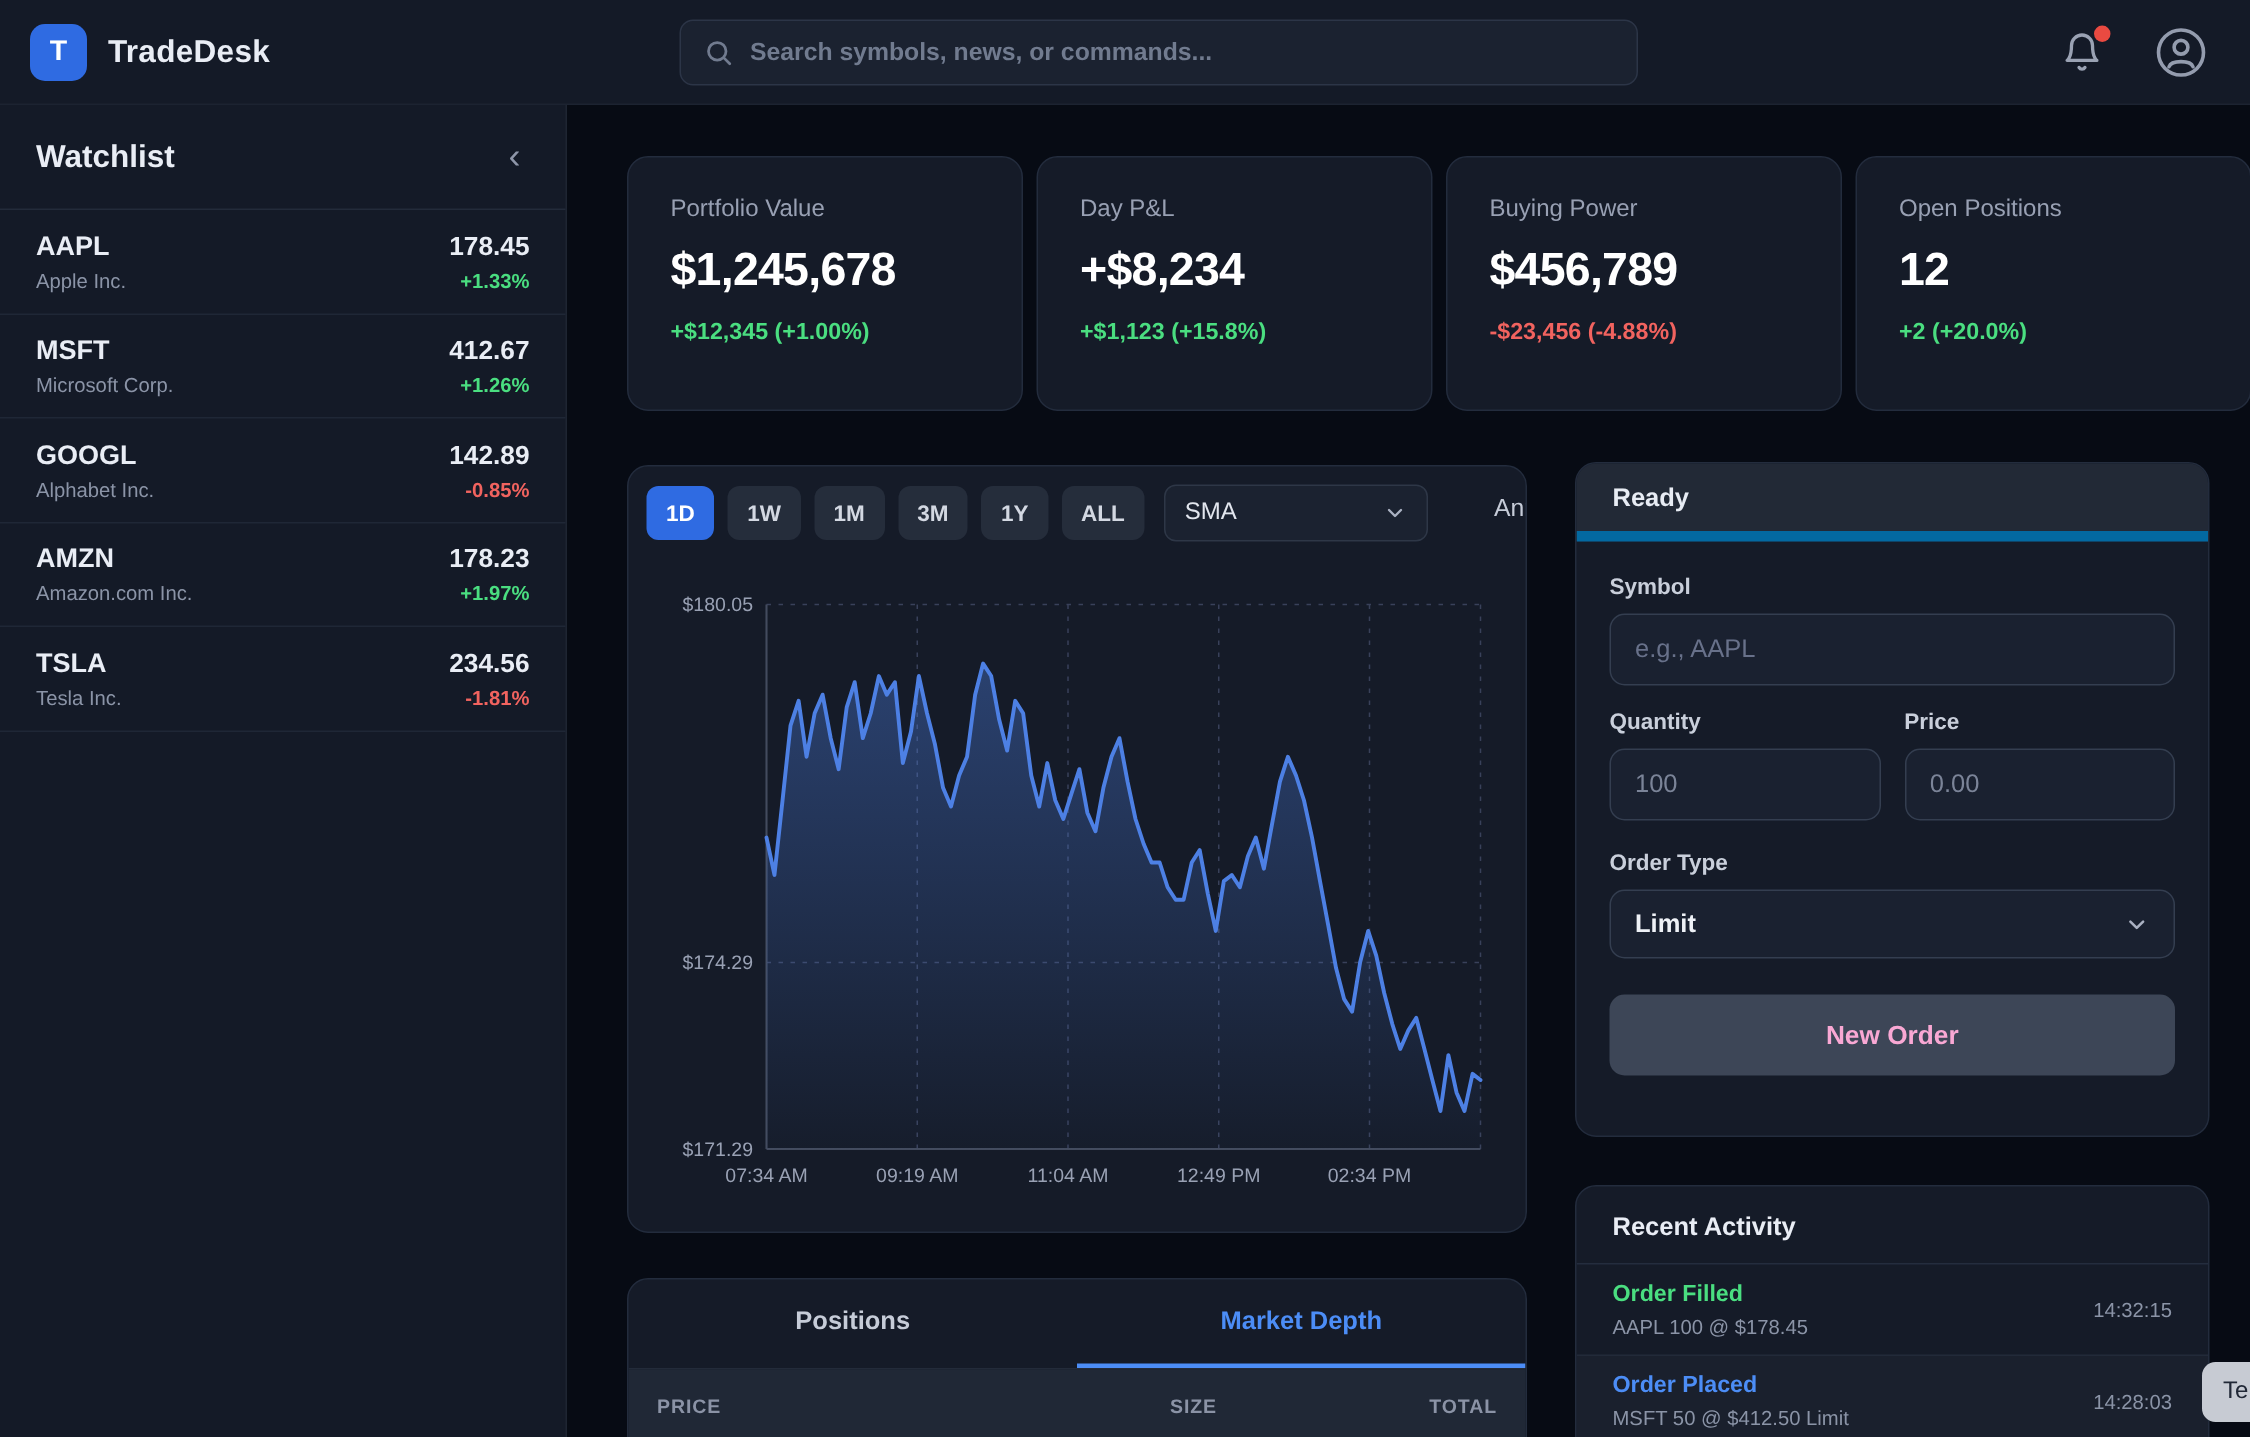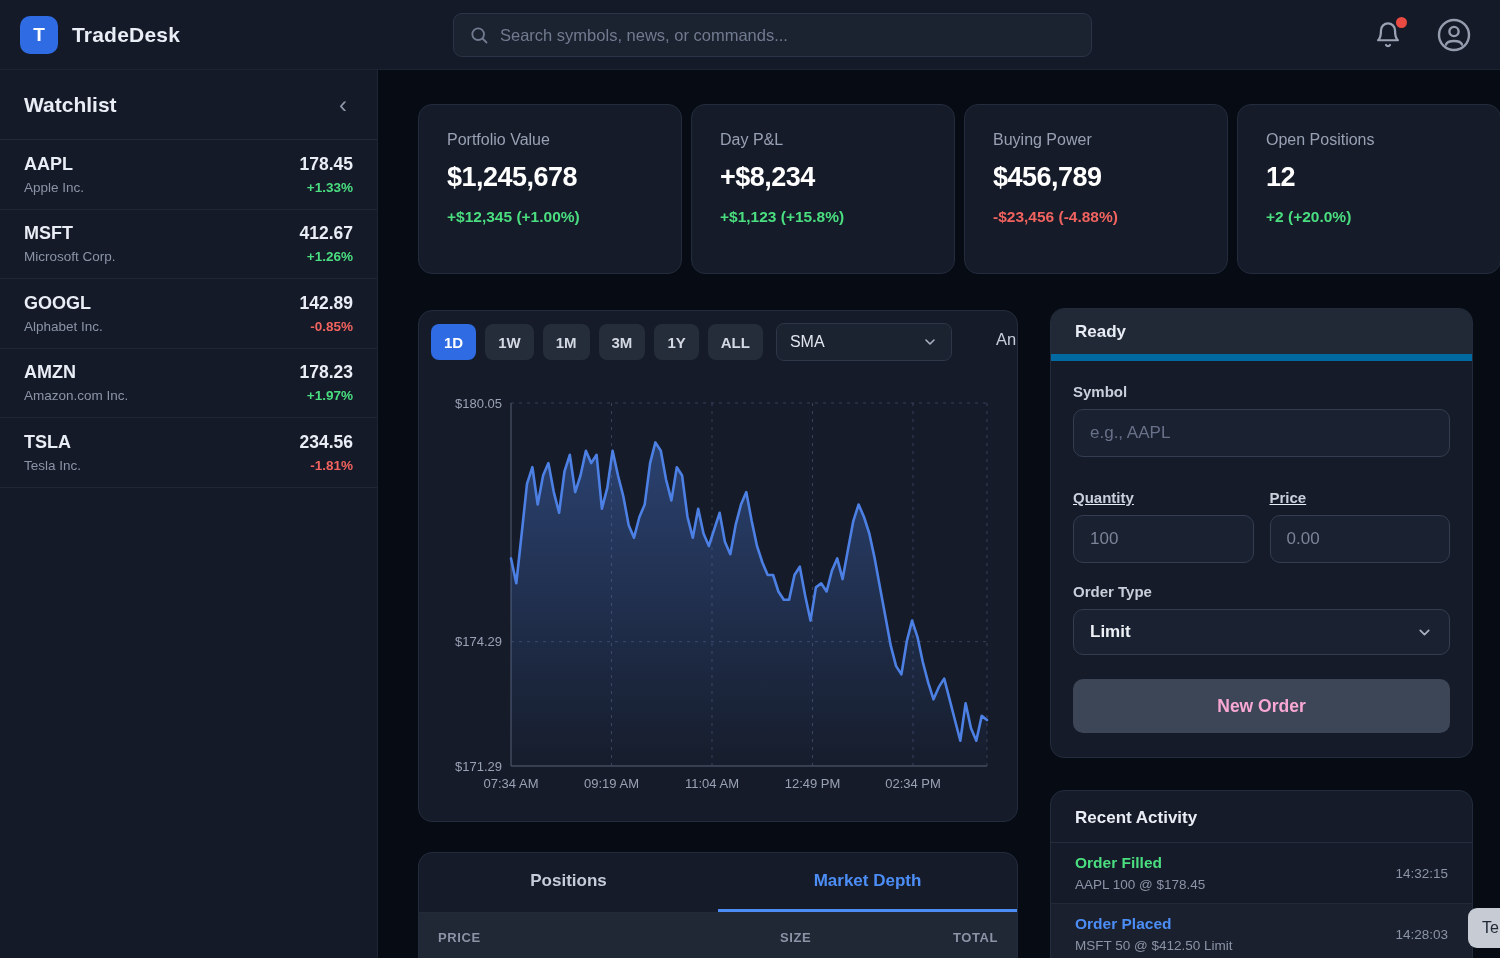--- a/index.html
+++ b/index.html
@@ -15,21 +15,21 @@
   
   .header{position:absolute;top:0;left:0;width:1500px;height:70px;background:#141a27;
     border-bottom:1px solid #1c2331;z-index:5;}
   .brand{position:absolute;left:20px;top:16px;display:flex;align-items:center;gap:14px;}
   .logo{width:38px;height:38px;border-radius:10px;background:var(--blue);color:#fff;
     font-size:19px;font-weight:700;display:flex;align-items:center;justify-content:center;}
   .app-name{font-size:21px;font-weight:700;letter-spacing:.2px;}
   .search-wrap{position:absolute;left:453px;top:13px;width:639px;height:44px;
     background:#1b2230;border:1px solid #2c3547;border-radius:9px;display:flex;align-items:center;padding:0 15px;gap:11px;}
   .search-wrap input{flex:1;background:transparent;border:none;outline:none;color:#c4b5fd;
-    font-size:16.5px;font-family:inherit;}
+    font-size:16.5px;font-family:inherit;font-weight:bold;}
   .search-wrap input::placeholder{color:#717b8f;}
   .hdr-icons{position:absolute;right:28px;top:0;height:70px;display:flex;align-items:center;gap:34px;}
   .bell-wrap{position:relative;cursor:pointer;}
   .bell-dot{position:absolute;top:-4px;right:-5px;width:11px;height:11px;border-radius:50%;background:#ea4a41;}
   .icon-btn{display:flex;align-items:center;justify-content:center;cursor:pointer;}
 
   
   .sidebar{position:absolute;top:70px;left:0;width:378px;height:888px;background:#141a27;
     border-right:1px solid #1e2532;}
   .wl-header{height:70px;padding:0 24px;display:flex;align-items:center;justify-content:space-between;
@@ -46,21 +46,21 @@
   .up{color:var(--green);} .down{color:var(--red);}
   .filled{color:var(--green);} .placed{color:var(--blue-link);}
 
   
   .main{position:absolute;top:70px;left:386px;width:1114px;height:888px;overflow:hidden;}
 
   .cards{position:absolute;left:32px;top:34px;display:flex;gap:9px;}
   .card{width:264px;height:170px;flex:0 0 264px;background:var(--panel);border:1px solid var(--panel-border);
     border-radius:14px;padding:26px 28px;}
   .card-label{font-size:16px;color:#98a0b3;}
-  .card-value{font-size:27px;font-weight:800;letter-spacing:-.5px;margin-top:13px;color:#fff;}
+  .card-value{font-size:31px;font-weight:800;letter-spacing:-.5px;margin-top:13px;color:#fff;}
   .card-chg{font-size:15.5px;font-weight:700;margin-top:15px;}
 
   .chart-panel{position:absolute;left:32px;top:240px;width:600px;height:512px;background:var(--panel);
     border:1px solid var(--panel-border);border-radius:14px;padding:12px;overflow:hidden;}
   .toolbar{display:flex;gap:9px;align-items:center;position:relative;}
   .range-btn{height:36px;padding:0 13px;border-radius:8px;background:var(--chip);color:#d3d8e2;
     font-size:15px;font-weight:700;border:none;font-family:inherit;cursor:pointer;}
   .range-btn.active{background:var(--blue);color:#fff;}
   .select{height:38px;background:#1b2230;border:1px solid #2e3747;border-radius:8px;
     display:flex;align-items:center;justify-content:space-between;padding:0 13px;cursor:pointer;}
@@ -85,21 +85,21 @@
   
   .order-panel{position:absolute;left:664px;top:238px;width:423px;height:450px;background:var(--panel);
     border:1px solid var(--panel-border);border-radius:14px;overflow:hidden;}
   .order-strip{height:52px;background:var(--strip);border-bottom:7px solid #0369a1;
     display:flex;align-items:center;padding:0 24px;font-size:17px;font-weight:700;color:#e8ecf4;}
   .order-body{padding:22px 22px;}
   .f-label{font-size:15px;font-weight:600;color:#c9cfdb;margin-bottom:9px;}
   .t-input{width:100%;height:48px;background:var(--input-bg);border:1px solid var(--input-border);
     border-radius:10px;padding:0 16px;font-size:17px;color:#7b8498;font-family:inherit;outline:none;}
   .t-input::placeholder{color:#68718a;}
-  .two-col{display:grid;grid-template-columns:1fr 1fr;gap:16px;margin-top:32px;text-decoration:underline;}
+  .two-col{display:grid;grid-template-columns:1fr 1fr;gap:16px;margin-top:16px;}
   .order-type{margin-top:20px;}
   .order-select{height:46px;border-radius:10px;background:var(--input-bg);border:1px solid var(--input-border);padding:4px 16px;}
   .order-select .sel-label{font-size:17px;font-weight:600;color:#eef1f6;}
   .submit-btn{margin-top:24px;width:100%;height:54px;border:none;border-radius:10px;background:var(--btn-gray);
     color:#f9a8d4;font-size:17.5px;font-weight:700;font-family:inherit;cursor:pointer;}
 
   .activity-panel{position:absolute;left:664px;top:720px;width:423px;height:260px;background:var(--panel);
     border:1px solid var(--panel-border);border-radius:14px;overflow:hidden;}
   .activity-title{padding:17px 24px 14px;font-size:17px;font-weight:700;border-bottom:1px solid #242d3e;}
   .act-row{display:flex;align-items:center;justify-content:space-between;padding:11px 24px;}

